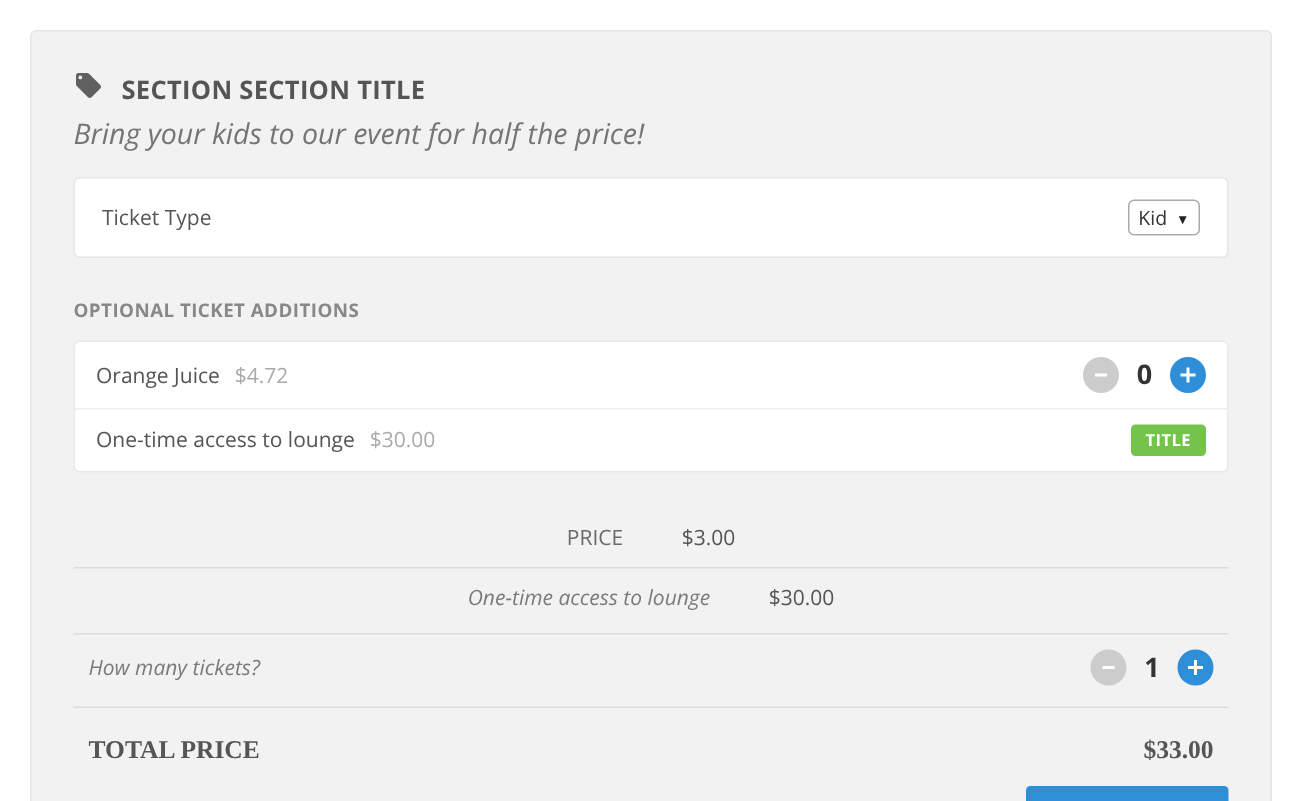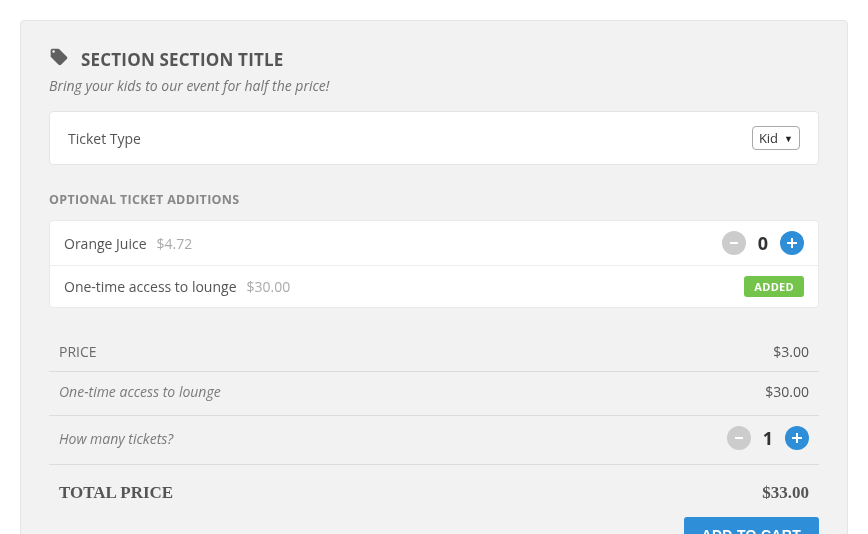--- a/index.html
+++ b/index.html
@@ -28,21 +28,21 @@
     .tag-icon {
       color: #606060;
     }
     .section-title {
       font-size: 17px;
       font-weight: 700;
       color: #555555;
       letter-spacing: 0.2px;
     }
     .subtitle {
-      font-size: 14px;
+      font-size: 19px;
       font-style: italic;
       color: #757575;
       margin-left: 0;
       margin-bottom: 16px;
     }
     .ticket-type-box {
       background: #ffffff;
       border: 1px solid #e5e5e5;
       border-radius: 4px;
       padding: 14px 18px;
@@ -166,21 +166,21 @@
       background: #74c34a;
       color: #ffffff;
       font-size: 11px;
       font-weight: 700;
       padding: 3px 10px;
       border-radius: 3px;
       letter-spacing: 0.3px;
     }
     .price-row {
       display: flex;
-      justify-content: space-between;
+      justify-content: center;
       align-items: center;
       padding: 8px 10px;
       font-size: 14px;
       color: #6b6b6b;
       gap: 39px;
     }
     .price-row.heading {
       border-bottom: 1px solid #dcdcdc;
       padding-bottom: 10px;
     }
@@ -282,21 +282,21 @@
         <div class="circle-btn circle-minus"></div>
         <span class="stepper-value">0</span>
         <div class="circle-btn circle-plus"></div>
       </div>
     </div>
     <div class="addition-row">
       <div class="addition-left">
         <span class="addition-name">One-time access to lounge</span>
         <span class="addition-price">$30.00</span>
       </div>
-      <span class="added-badge">ADDED</span>
+      <span class="added-badge">TITLE</span>
     </div>
   </div>
 
   <div class="price-row heading">
     <span class="price-label-text">PRICE</span>
     <span class="price-value">$3.00</span>
   </div>
   <div class="price-row sub">
     <span class="price-label-text">One-time access to lounge</span>
     <span class="price-value">$30.00</span>

